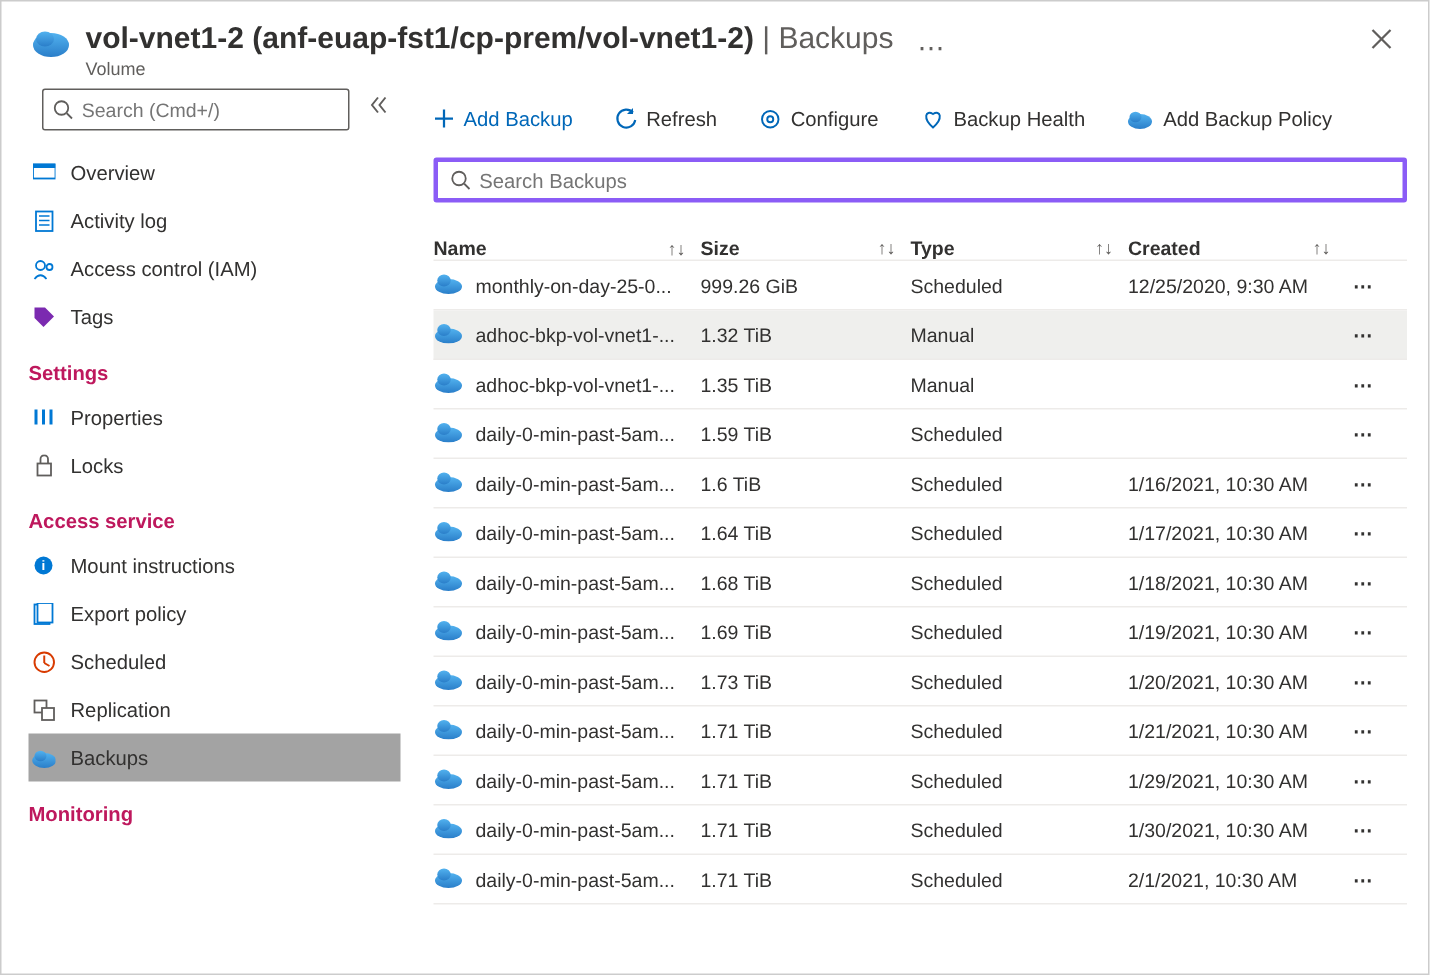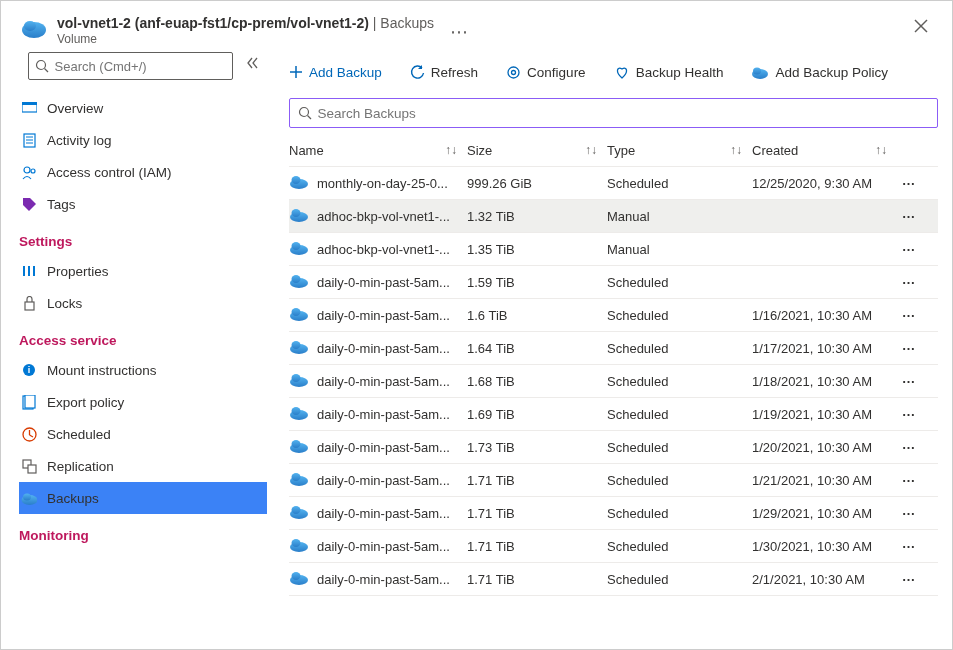--- a/index.html
+++ b/index.html
@@ -13,21 +13,21 @@
     overflow: hidden;
     position: relative;
     border: 1px solid #ccc;
   }
   .header {
     display: flex;
     align-items: flex-start;
     padding: 14px 20px 6px 20px;
   }
   .header-icon { margin-right: 10px; margin-top:2px; }
-  .header-title { font-size: 14px; font-weight: 600; color:#323130; }
+  .header-title { font-size: 20px; font-weight: 600; color:#323130; }
   .header-title .light { color:#605e5c; font-weight:400; }
   .header-subtitle { font-size: 12px; color: #605e5c; margin-top:1px; }
   .header-dots { margin-left: 16px; font-size:18px; color:#605e5c; letter-spacing:1px; margin-top:6px; cursor:pointer;}
   .header-close { margin-left:auto; margin-right:4px; margin-top:4px; cursor:pointer; color:#605e5c; font-size:15px; }
   
   .body {
     display: flex;
     height: calc(100% - 60px);
   }
   .sidebar {
@@ -47,43 +47,43 @@
   .collapse-btn { display:inline-block; margin-left:14px; color:#605e5c; font-size:13px; vertical-align:top; margin-top:4px; cursor:pointer;}
   
   .sb-row { display:flex;justify-content:center; }
   
   .nav-item {
     display:flex; align-items:center; height:32px;
     cursor:pointer; padding-left:2px; font-size:13.5px; color:#323130;
     width:248px;
   }
   .nav-item .nav-ico { width:16px; height:16px; margin-right:10px; display:flex; align-items:center; justify-content:center;}
-  .nav-item.selected { background:#3b82f6; }
+  .nav-item.selected { background:#a3a3a3; }
   .nav-section { font-weight:600; font-size:13.5px; margin-top:14px; margin-bottom:6px; color:#be185d;}
   
   .main {
     flex:1;
     padding: 0 14px 0 20px;
     position:relative;
   }
   .toolbar {
     display:flex; align-items:center; gap:28px; height:40px;
   }
   .tb-item { display:flex; align-items:center; gap:6px; color:#323130; font-size:13.5px; cursor:pointer;}
   .tb-item.blue { color:#0067b8; }
   
   .filter-box {
-    display:flex; align-items:center; border:1px solid #8b5cf6; border-radius:2px;
+    display:flex; align-items:center; border:3px solid #8b5cf6; border-radius:2px;
     height:30px; padding:0 8px; margin-top:6px; width:100%;
   }
   .filter-box input { border:0; outline:0; width:100%; font-size:13.5px; margin-left:6px; color:#605e5c;}
   
   .tbl { margin-top:6px; }
   .tbl-head, .tbl-row { display:flex; align-items:center; height:33px; border-bottom:1px solid #edebe9; }
-  .tbl-head { font-weight:400; }
+  .tbl-head { font-weight:700;align-items:flex-end; }
   .c-name { width:178px; display:flex; align-items:center;}
   .c-size { width:140px;}
   .c-type { width:145px;}
   .c-created { width:145px;}
   .c-act { width:24px; text-align:center;}
   .sort { color:#605e5c; font-size:12px; margin-left:4px; }
   .row-ico { margin-right:8px; flex:none; }
   .tbl-row.selected { background:#efefed; }
   .ellipsis { cursor:pointer; color:#323130; font-weight:bold; letter-spacing:1px;}
   .truncate { white-space:nowrap; overflow:hidden; text-overflow:ellipsis; max-width:140px; display:inline-block;}

